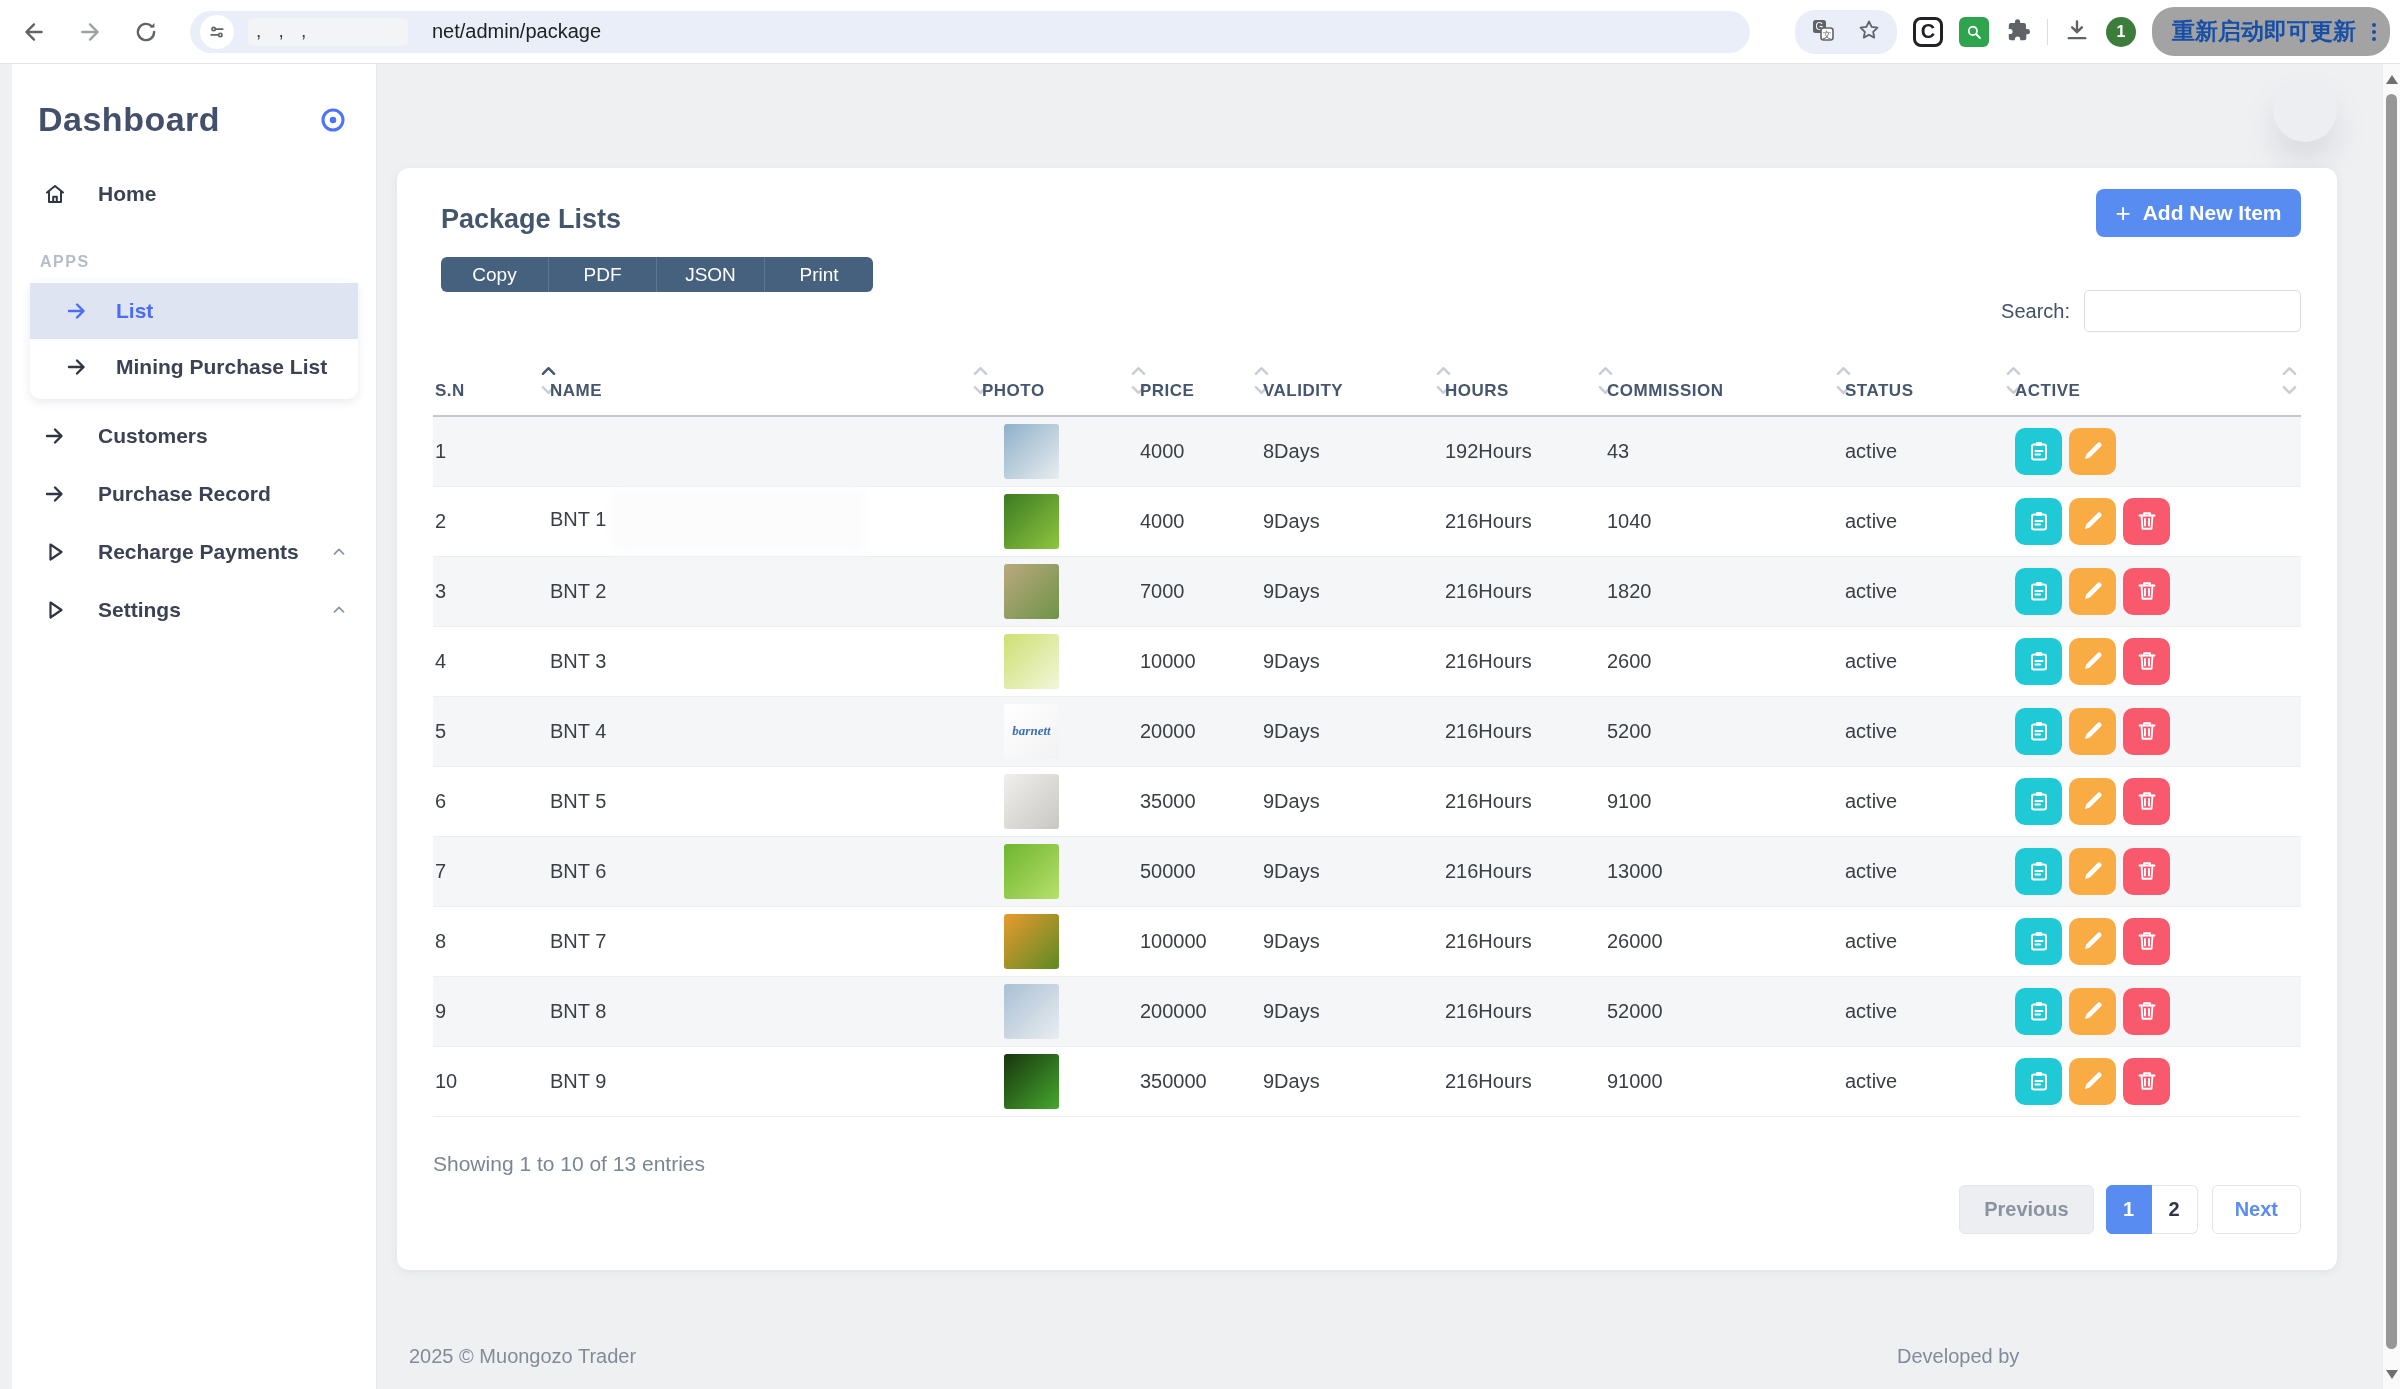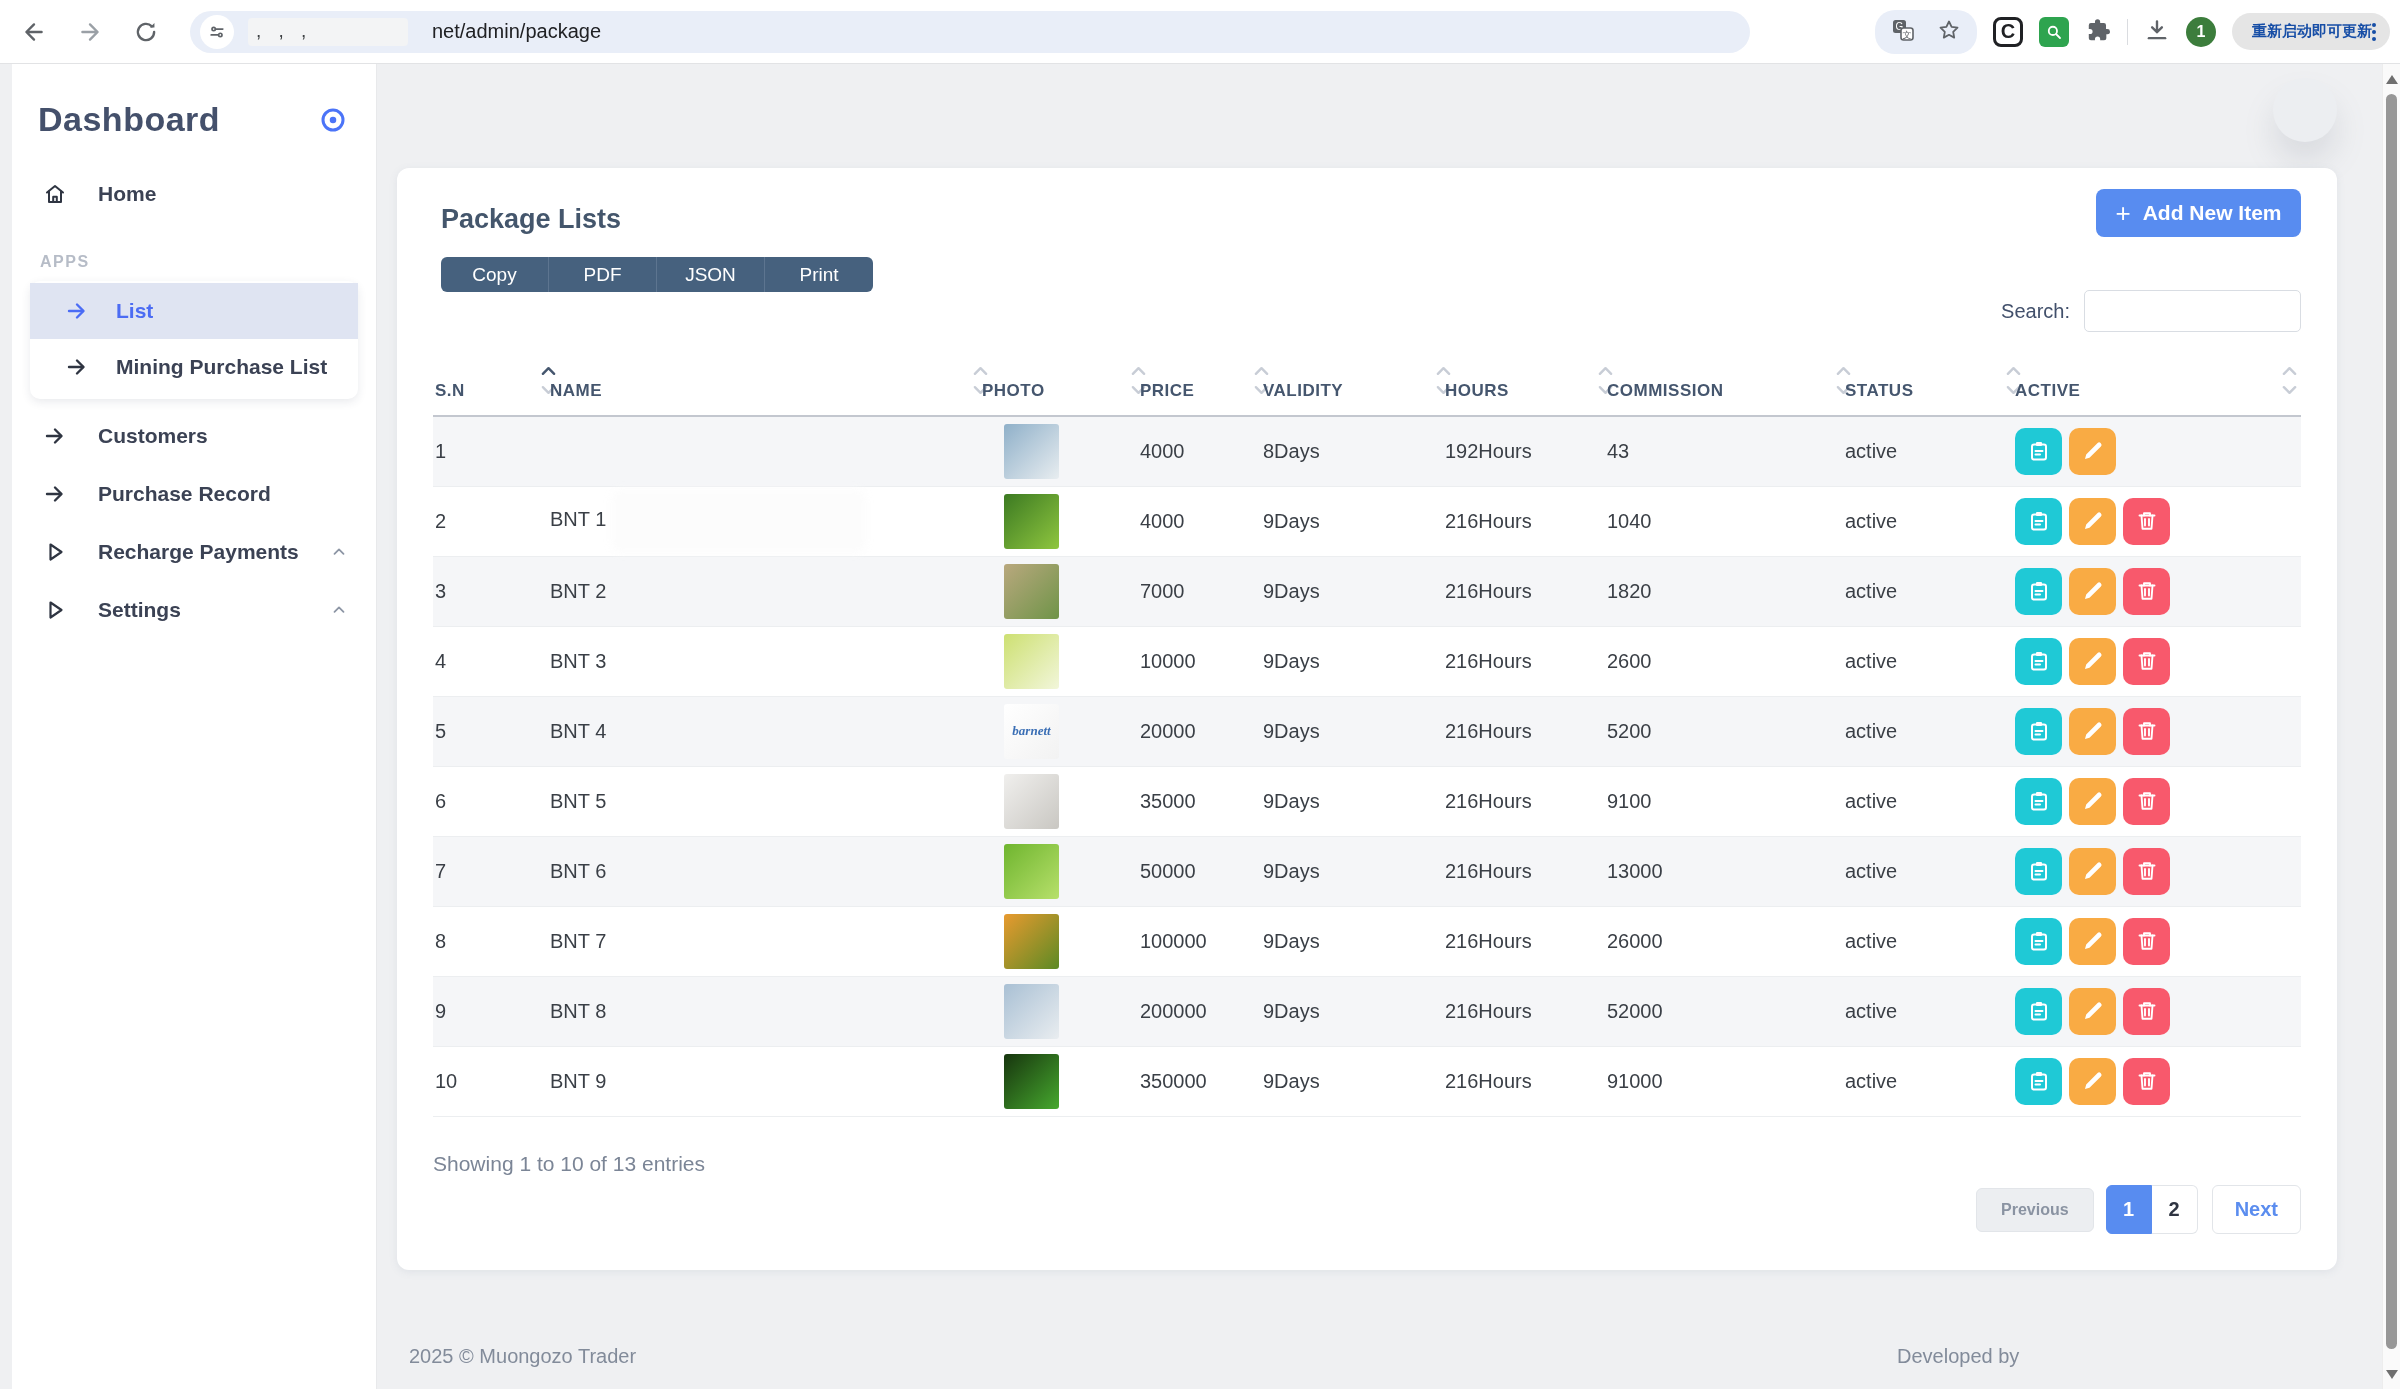--- a/index.html
+++ b/index.html
@@ -18,21 +18,21 @@
   .chrome-right { margin-left:auto; display:flex; align-items:center; gap:16px; padding-right:10px; }
   .fav-pill { display:flex; align-items:center; gap:22px; background:#e9eef8; border-radius:20px; padding:8px 16px; color:#5f6368; }
   .fav-pill svg { width:24px; height:24px; }
   .ext-c { width:30px; height:30px; border:3px solid #202124; border-radius:8px; color:#202124; font-weight:bold; font-size:20px; display:flex; align-items:center; justify-content:center; background:#fff; }
   .ext-green { width:30px; height:30px; border-radius:6px; background:#2ea44f; display:flex; align-items:center; justify-content:center; color:#fff; }
   .ext-green svg { width:18px; height:18px; }
   .ext-puzzle { color:#5f6368; } .ext-puzzle svg { width:26px; height:26px; }
   .vdiv { width:1px; height:26px; background:#dadce0; }
   .dl-ic { color:#5f6368; } .dl-ic svg { width:26px; height:26px; }
   .avatar { width:30px; height:30px; border-radius:50%; background:#3c7d3c; color:#fff; font-size:16px; font-weight:bold; display:flex; align-items:center; justify-content:center; }
-  .update-pill { display:flex; align-items:center; background:#e5e5e5; border-radius:22px; padding:9px 14px 9px 20px; color:#174ea6; font-size:15px; font-weight:600; }
+  .update-pill { display:flex; align-items:center; gap:16px; background:#a3a3a3; border-radius:22px; padding:9px 14px 9px 20px; color:#174ea6; font-size:23px; font-weight:600; }
   .kebab { display:flex; flex-direction:column; gap:3px; }
   .kebab i { width:4px; height:4px; border-radius:50%; background:#174ea6; display:block; }
 
   
   .sidebar { position:absolute; top:64px; left:12px; width:365px; bottom:0; background:#fff; border-right:1px solid #e8e9eb; z-index:5; }
   .sb-head { display:flex; align-items:center; justify-content:space-between; padding:36px 28px 0 26px; }
   .sb-title { font-size:34px; font-weight:bold; color:#44506b; letter-spacing:.5px; }
   .bullseye { color:#4b74f8; display:flex; } .bullseye svg { width:30px; height:30px; }
   .sb-item { display:flex; align-items:center; height:58px; padding:0 28px; font-size:21px; font-weight:600; color:#3b4254; cursor:default; }
   .sb-item .ic { width:30px; display:flex; justify-content:center; margin-right:28px; color:#2f3542; }
@@ -76,21 +76,21 @@
   .redact { display:inline-block; vertical-align:middle; margin-left:10px; width:245px; height:54px; background:#fcfcfc; border-radius:6px; box-shadow:0 0 8px 5px rgba(252,252,252,.9); }
   .actions { display:flex; gap:7px; }
   .act { width:47px; height:47px; border:none; border-radius:10px; display:flex; align-items:center; justify-content:center; cursor:pointer; }
   .act svg { width:24px; height:24px; }
   .act-view { background:#1fc9d6; }
   .act-edit { background:#f9ab44; }
   .act-delete { background:#f8596c; }
 
   .showing { position:absolute; top:984px; left:36px; font-size:21px; color:#7b8596; }
   .pagination { position:absolute; bottom:36px; right:36px; display:flex; align-items:center; }
-  .pg-prev { padding:12px 24px; background:#eceef1; border:1px solid #e2e5e9; border-radius:6px; color:#8a93a2; font-size:16px; font-weight:600; font-family:inherit; margin-right:12px; cursor:default; }
+  .pg-prev { padding:12px 24px; background:#eceef1; border:1px solid #e2e5e9; border-radius:6px; color:#8a93a2; font-size:20px; font-weight:600; font-family:inherit; margin-right:12px; cursor:default; }
   .pg-num { width:46px; height:49px; border:1px solid #e2e5e9; background:#fff; color:#2f3542; font-size:20px; font-weight:600; font-family:inherit; cursor:pointer; }
   .pg-num.active { background:#588cf0; border-color:#588cf0; color:#fff; border-radius:6px 0 0 6px; }
   .pg-num.last { border-left:none; border-radius:0 6px 6px 0; }
   .pg-next { margin-left:14px; padding:12px 22px; background:#fff; border:1px solid #e2e5e9; border-radius:6px; color:#5b8def; font-size:20px; font-weight:600; font-family:inherit; cursor:pointer; }
 
   .footer { position:absolute; bottom:14px; left:32px; right:0; height:30px; }
   .fcopy { position:absolute; left:12px; font-size:20px; color:#828b9a; }
   .fdev { position:absolute; left:1500px; font-size:20px; color:#828b9a; }
 
   

